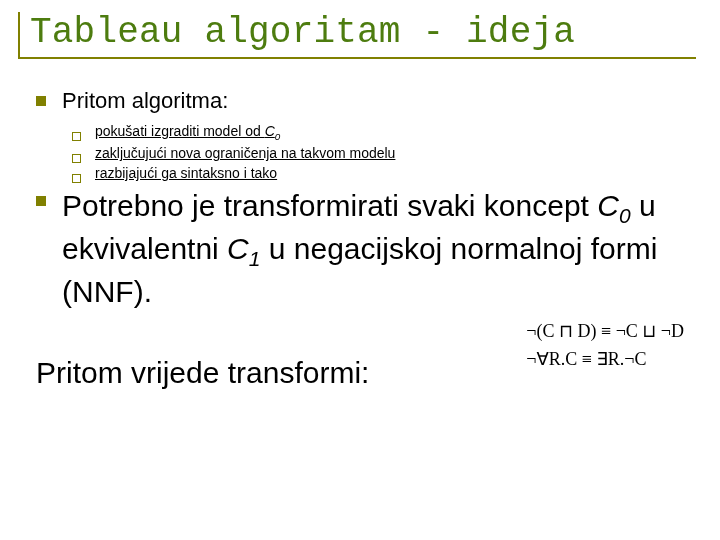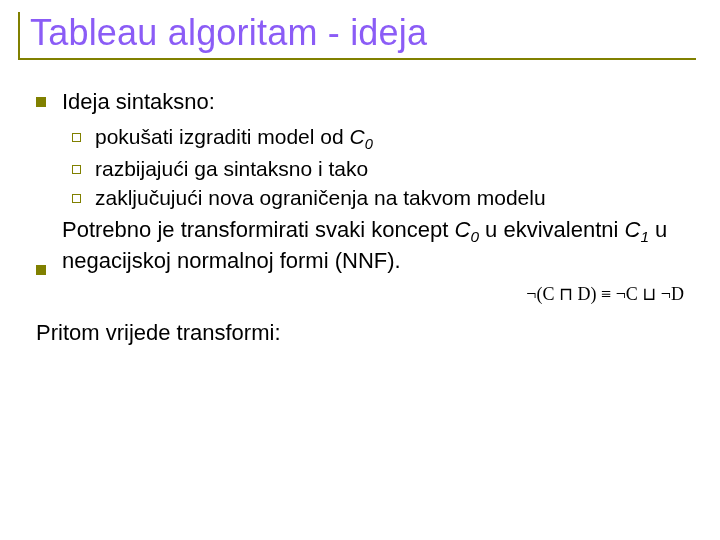--- a/index.html
+++ b/index.html
@@ -19,65 +19,65 @@
     box-sizing: border-box;
     padding: 12px 24px 18px 24px;
   }
   .title-wrap {
     border-left: 2px solid #808000;
     border-bottom: 2px solid #808000;
     padding: 0 0 4px 10px;
     margin-left: -6px;
   }
   .title {
-    font-family: Liberation Sans, sans-serif;
+    font-family: Liberation Mono, monospace;
     font-size: 36px;
     font-weight: 400;
-    color: #8b5cf6;
+    color: #4d7c0f;
     letter-spacing: 0.2px;
   }
   .body {
     padding: 22px 6px 0 12px;
     font-size: 22px;
     line-height: 1.28;
   }
   .bullet-1, .bullet-2, .para-2 {
     display: flex;
     align-items: flex-start;
   }
   .bullet-1 { margin: 6px 0 8px 0; }
   .bullet-1 .marker {
     flex: 0 0 auto;
     width: 10px; height: 10px;
     background: #808000;
     margin: 9px 16px 0 0;
   }
-  .bullet-2 { margin: 2px 0 2px 36px; font-size: 21px; }
-  .para-2   { margin: 4px 0 4px 0; font-size: 22px; align-items: flex-end; }
+  .bullet-2 { margin: 2px 0 2px 36px; font-size: 14px; text-decoration: underline; }
+  .para-2   { margin: 4px 0 4px 0; font-size: 30px; }
   .bullet-2 .marker {
     flex: 0 0 auto;
     width: 9px; height: 9px;
     box-sizing: border-box;
     border: 1.5px solid #808000;
     margin: 9px 14px 0 0;
   }
   .para-2 .marker {
     flex: 0 0 auto;
     width: 10px; height: 10px;
     background: #808000;
     margin: 9px 16px 0 0;
   }
   .it { font-style: italic; }
   sub { font-size: 0.7em; vertical-align: sub; font-style: italic; }
   .last-row {
     display: flex;
     align-items: flex-start;
     margin-top: 4px;
   }
-  .last-row .txt { flex: 1 1 auto; margin-top: 12px; }
+  .last-row .txt { flex: 1 1 auto; }
   .formulae {
     flex: 0 0 auto;
     font-family: "Times New Roman", Times, serif;
     font-size: 18px;
     line-height: 1.55;
     padding: 2px 6px 0 24px;
     white-space: nowrap;
   }
   .formulae .row { display: block; }
   .body .txt { display: block; }
@@ -88,50 +88,51 @@
 <div class="slide">
 
   <div class="title-wrap">
     <div class="title">Tableau algoritam - ideja</div>
   </div>
 
   <div class="body">
 
     <div class="bullet-1">
       <span class="marker"></span>
-      <span class="txt">Ideja sintaksno:</span>
+      <span class="txt">Pritom algoritma:</span>
     </div>
 
     <div class="bullet-2">
       <span class="marker"></span>
       <span class="txt">
         pokušati izgraditi model od <span class="it">C</span><sub>0</sub>
       </span>
     </div>
     <div class="bullet-2">
       <span class="marker"></span>
-      <span class="txt">razbijajući ga sintaksno i tako</span>
+      <span class="txt">zaključujući nova ograničenja na takvom modelu</span>
     </div>
     <div class="bullet-2">
       <span class="marker"></span>
-      <span class="txt">zaključujući nova ograničenja na takvom modelu</span>
+      <span class="txt">razbijajući ga sintaksno i tako</span>
     </div>
 
     <div class="para-2">
       <span class="marker"></span>
       <span class="txt">
         Potrebno je transformirati svaki koncept <span class="it">C</span><sub>0</sub> u
         ekvivalentni <span class="it">C</span><sub>1</sub> u negacijskoj normalnoj formi (NNF).
       </span>
     </div>
 
     <div class="last-row">
       <div class="para-2 txt" style="margin:0;">
         <span class="marker"></span>
         <span class="txt">Pritom vrijede transformi:</span>
       </div>
       <div class="formulae">
         <span class="row">¬(C ⊓ D) ≡ ¬C ⊔ ¬D</span>
+        <span class="row">¬∀R.C ≡ ∃R.¬C</span>
       </div>
     </div>
 
   </div>
 </div>
 
 </body></html>

